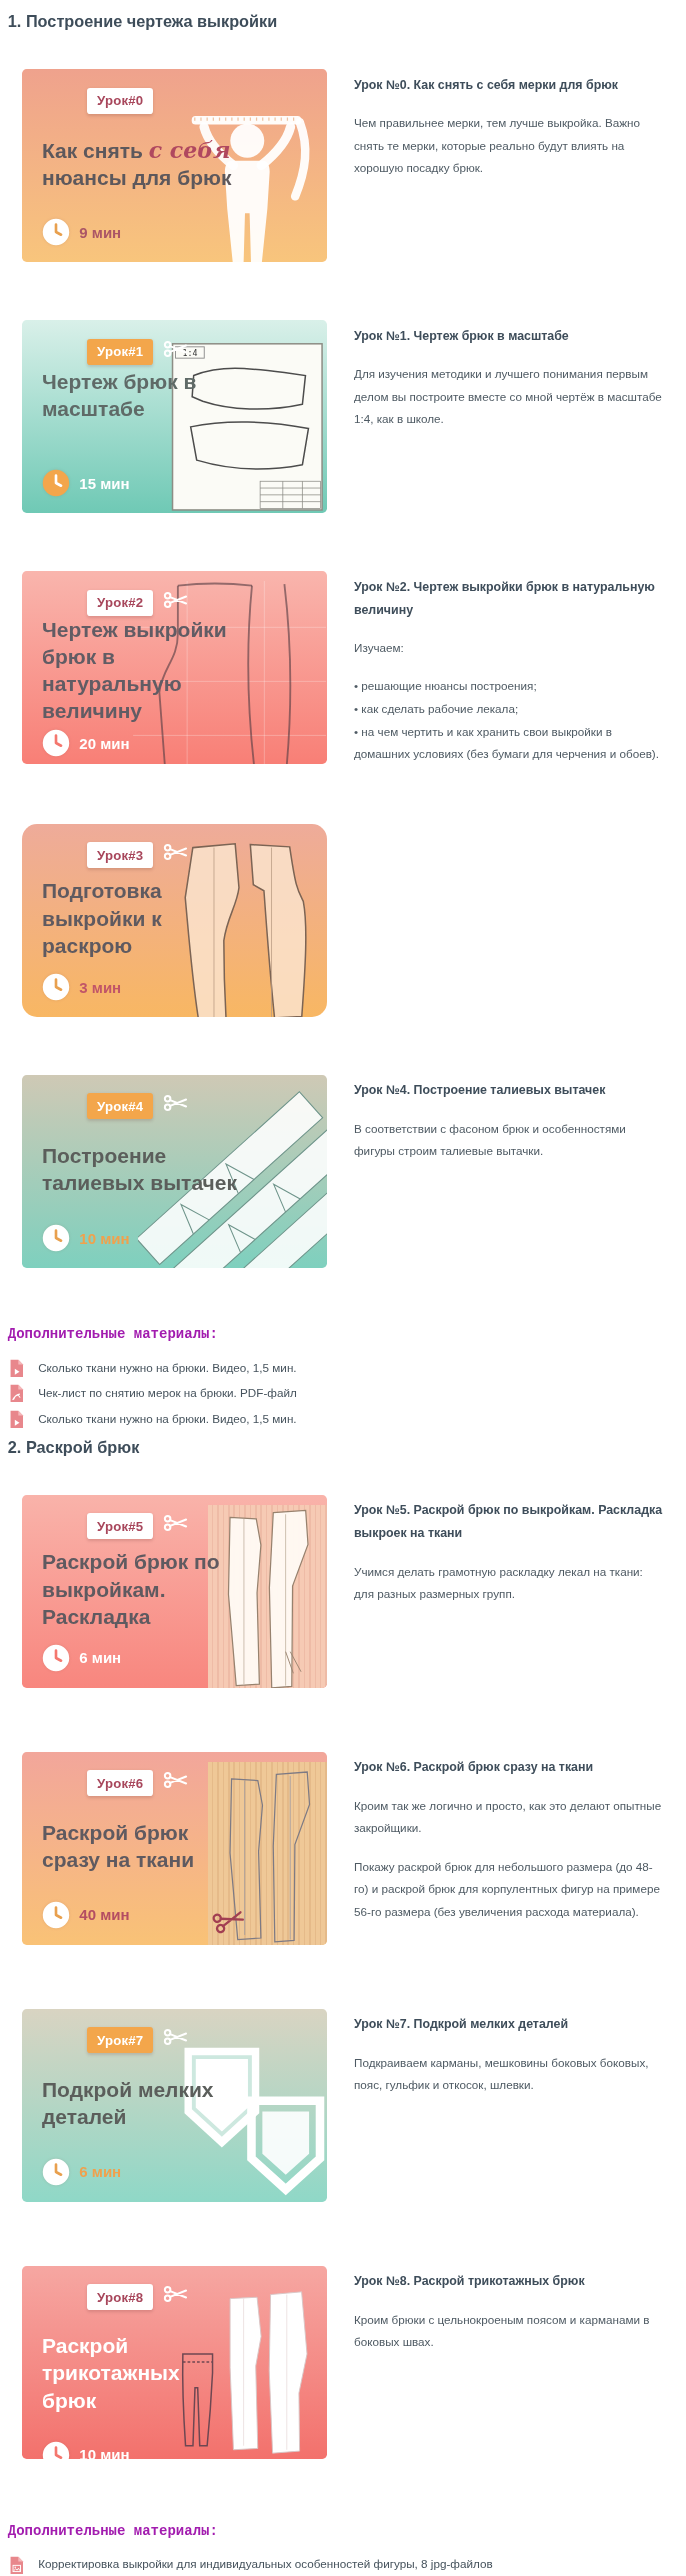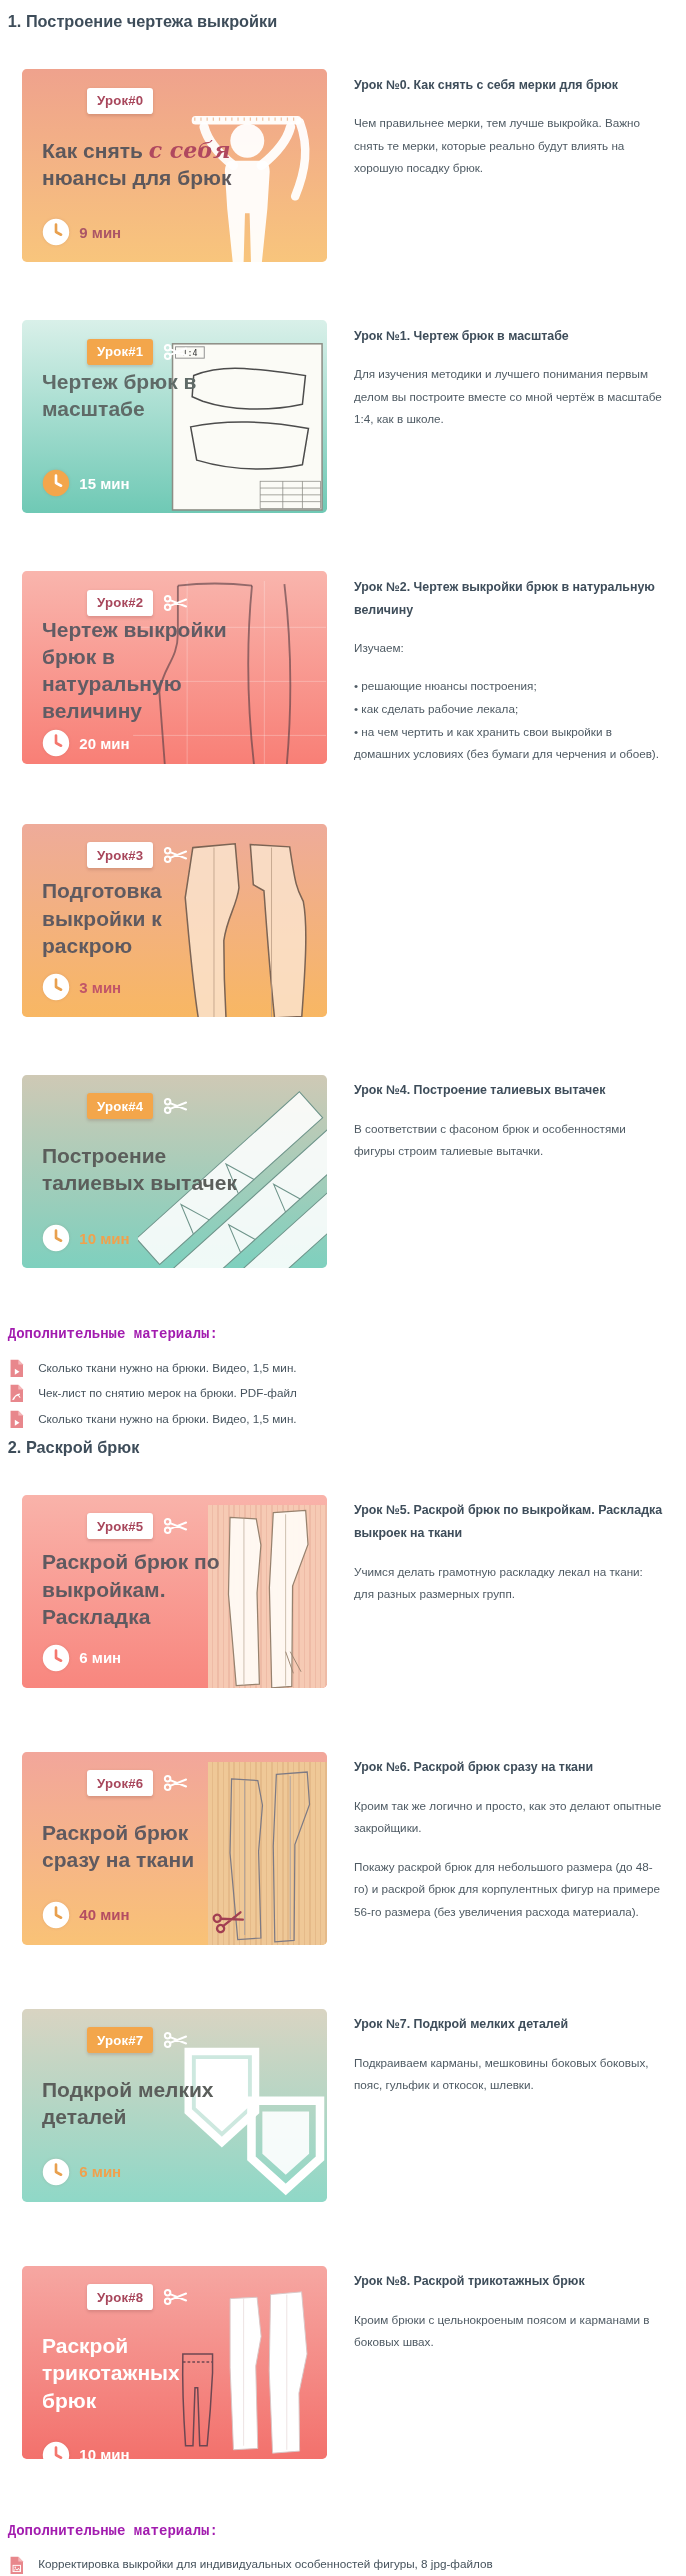--- a/index.html
+++ b/index.html
@@ -15,21 +15,21 @@
   .lessons{margin-left:22px;}
   .lesson-row{display:flex;align-items:flex-start;}
   .sec-0 .lesson-row{margin-bottom:58px;}
   .sec-1 .lesson-row{margin-bottom:64px;}
   
   .lesson-card{
     position:relative;width:305px;height:193px;border-radius:4.7px;
     overflow:hidden;flex:0 0 auto;display:flex;flex-direction:column;
     padding:18.7px 20px 15.6px;box-sizing:border-box;cursor:pointer;text-decoration:none;
   }
-  .badge-row{display:flex;align-items:center;gap:10px;position:relative;z-index:2;padding-left:45px;}
+  .badge-row{display:flex;gap:10px;position:relative;z-index:2;padding-left:45px;}
   .lesson-badge{
     font-size:13.2px;font-weight:bold;padding:5.4px 10px;border-radius:3.1px;
     letter-spacing:0.2px;box-shadow:0 1.6px 3.1px rgba(90,40,40,.18);
   }
   .badge-white{background:#fff;color:#a8475c;}
   .badge-orange{background:#f3a64b;color:#fff;}
   .scissors-icon{display:inline-flex;width:26.5px;height:20px;}
   .card-title{
     position:relative;z-index:2;margin-top:auto;margin-bottom:auto;
     font-size:21px;font-weight:bold;line-height:1.3;max-width:195px;
@@ -42,21 +42,21 @@
     position:relative;z-index:2;display:flex;align-items:center;gap:9.3px;
     font-size:15px;font-weight:bold;margin-top:4.7px;
   }
   .clock-icon{width:28px;height:28px;display:inline-flex;filter:drop-shadow(0 0.8px 1.6px rgba(120,60,40,.15));}
   .card-art{position:absolute;top:10px;right:0;height:100%;width:52%;z-index:1;pointer-events:none;}
   .card-art svg{width:100%;height:100%;}
   
   .theme-0{background:linear-gradient(180deg,#efa28d,#f8c57c);}           .theme-0 .card-title{color:#5d585c;} .theme-0 .card-duration{color:#ab5666;}
   .theme-1{background:linear-gradient(180deg,#d9f0e9,#6fc9b5);}           .theme-1 .card-title{color:#5f6a67;} .theme-1 .card-duration{color:#fff;margin-top:44px;}
   .theme-2{background:linear-gradient(180deg,#f9b5ad,#f87f76);}           .theme-2 .card-title{color:#615c64;} .theme-2 .card-duration{color:#fff;} .theme-2 .card-art{width:64%;}
-  .theme-3{background:linear-gradient(180deg,#eeab9a,#f8b763);}           .theme-3 .card-title{color:#5f5a60;} .theme-3 .card-duration{color:#c15568;}
+  .theme-3{background:linear-gradient(180deg,#eeab9a,#f8b763);border-radius:15px;}           .theme-3 .card-title{color:#5f5a60;} .theme-3 .card-duration{color:#c15568;}
   .theme-4{background:linear-gradient(180deg,#cfc9b5,#7ed0be);}           .theme-4 .card-title{color:#5b5e5b;} .theme-4 .card-duration{color:#f0a14d;} .theme-4 .card-art{width:62%;}
   .theme-5{background:linear-gradient(180deg,#f9b3aa,#f8867e);}           .theme-5 .card-title{color:#5f5a60;} .theme-5 .card-duration{color:#fff;}
   .theme-6{background:linear-gradient(180deg,#f2a69b,#f9c276);}           .theme-6 .card-title{color:#5f5a60;} .theme-6 .card-duration{color:#b44d62;}
   .theme-7{background:linear-gradient(180deg,#d9d4c2,#8fd8c7);}           .theme-7 .card-title{color:#5b5e5b;} .theme-7 .card-duration{color:#f0a14d;} .theme-7 .card-art{width:60%;}
   .theme-8{background:linear-gradient(180deg,#f6a7a2,#f3716c);gap:22px;}           .theme-8 .card-title{color:#fff;}    .theme-8 .card-duration{color:#fff;}
   
   .theme-5 .card-art{background:repeating-linear-gradient(90deg,#f6cab4 0 3.9px,#eebba6 3.9px 5.4px);width:39%;}
   .theme-6 .card-art{background:repeating-linear-gradient(90deg,#efc897 0 3.9px,#e5ba89 3.9px 5.4px);width:39%;}
   
   .lesson-info{margin-left:27px;width:310px;padding-top:3.1px;}

